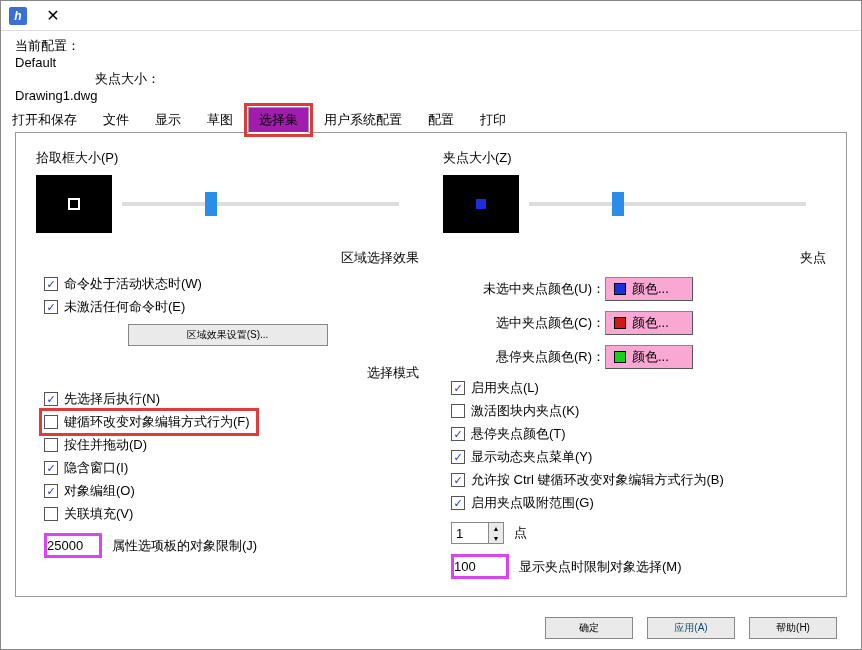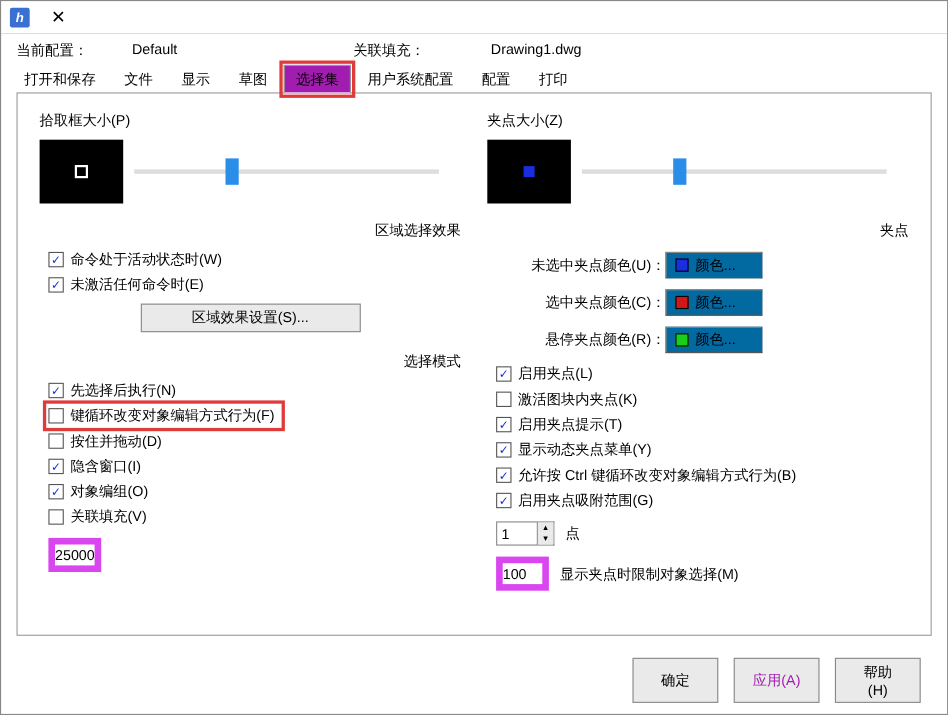--- a/index.html
+++ b/index.html
@@ -2,70 +2,70 @@
 <html><head>
 <meta charset="utf-8">
 <style>
 * { box-sizing: border-box; margin: 0; padding: 0; }
 body { font-family: "Microsoft YaHei", SimSun, sans-serif; font-size: 13px; background: #fff; color: #000; }
 .window { width: 862px; height: 650px; border: 1px solid #888; display: flex; flex-direction: column; }
 .titlebar { height: 30px; display: flex; align-items: center; padding: 0 8px; border-bottom: 1px solid #ddd; }
 .titlebar-icon { width: 18px; height: 18px; background: #3a70d4; margin-right: 6px; display: flex; align-items: center; justify-content: center; color: #fff; font-style: italic; font-size: 12px; font-weight: bold; border-radius: 2px; }
 .titlebar-title { flex: 1; }
 .titlebar-close { width: 40px; text-align: center; font-size: 16px; cursor: pointer; }
-.config-row { padding: 6px 14px 4px; display: flex; }
+.config-row { padding: 6px 14px 4px; display: flex; flex-direction: column; }
 .config-row span.lbl { margin-right: 40px; }
 .config-row span.val { margin-right: 80px; }
 .config-row .drawing-lbl { margin-left: 80px; margin-right: 60px; }
-.tabs { display: flex; padding: 0 10px; align-items: center; }
+.tabs { display: flex; padding: 0 0; align-items: center; }
 .tab { padding: 3px 10px; border: 1px solid transparent; cursor: pointer; margin-right: 4px; }
 .tab.active { border: 1px solid #999; border-bottom: 1px solid #fff; background: #a21caf; position: relative; z-index: 2; }
 .tab.highlight { outline: 3px solid #e03b3b; outline-offset: 1px; }
 .content { flex: 1; border: 1px solid #999; margin: -1px 14px 10px; padding: 16px 20px; display: flex; gap: 24px; position: relative; z-index: 1; overflow: hidden; }
 .col { flex: 1; }
 .group-label { margin-bottom: 8px; }
 .preview-row { display: flex; align-items: center; gap: 10px; margin-bottom: 16px; }
 .preview-box { width: 76px; height: 58px; background: #000; display: flex; align-items: center; justify-content: center; }
 .preview-square-outline { width: 12px; height: 12px; border: 2px solid #fff; }
 .preview-square-fill { width: 10px; height: 10px; background: #1a2ee0; }
 .slider-track { flex: 1; height: 4px; background: #ddd; position: relative; margin-right: 20px; }
 .slider-thumb { width: 12px; height: 24px; background: #2a8de8; position: absolute; top: -10px; }
 .section-title { margin: 10px 0 8px; text-align: right; }
 .checkbox-row { display: flex; align-items: center; margin: 5px 0 5px 8px; }
 .checkbox-row.highlight { outline: 3px solid #e03b3b; outline-offset: 2px; width: 210px; }
 .chk { width: 14px; height: 14px; border: 1px solid #555; margin-right: 6px; display: flex; align-items: center; justify-content: center; font-size: 11px; color: #1a2ee0; }
-.btn { border: 1px solid #888; background: #eaeaea; padding: 3px 16px; cursor: pointer; font-size: 13px; }
+.btn { border: 1px solid #888; background: #eaeaea; padding: 3px 16px; cursor: pointer; font-size: 10px; }
 .area-btn { width: 200px; margin: 8px auto 0; display: block; }
 .color-row { display: flex; align-items: center; margin: 10px 0 10px 8px; }
 .color-lbl { width: 154px; text-align: right; }
-.color-btn { border: 1px solid #888; background: #0369a1; padding: 2px 8px; display: flex; align-items: center; gap: 6px; cursor: pointer; width: 88px; border-right-color:#555; border-bottom-color:#555; }
+.color-btn { border: 1px solid #888; background: #f9a8d4; padding: 2px 8px; display: flex; align-items: center; gap: 6px; cursor: pointer; width: 88px; border-right-color:#555; border-bottom-color:#555; }
 .color-swatch { width: 12px; height: 12px; border: 1px solid #000; }
 .input-row { display: flex; align-items: center; margin: 10px 0 10px 8px; gap: 10px; }
-.num-input { width: 48px; padding: 2px 0; border: 6px solid #d946ef; font-size: 13px; }
+.num-input { width: 58px; padding: 2px 0; border: 3px solid #d946ef; font-size: 13px; }
 .spinner-wrap { display: flex; align-items: stretch; }
 .spinner-input { width: 38px; padding: 2px 4px; border: 1px solid #888; font-size: 13px; }
 .spinner-btns { display: flex; flex-direction: column; border: 1px solid #888; border-left: none; }
 .spinner-btns div { width: 14px; height: 10px; font-size: 7px; display: flex; align-items: center; justify-content: center; background: #eaeaea; cursor: pointer; }
 .footer { display: flex; justify-content: flex-end; gap: 14px; padding: 10px 24px; }
-.footer .btn { width: 78px; text-align: center; }
-.footer .btn.disabled { color: #a21caf; }
+.footer .btn { width: 88px; text-align: center; }
+.footer .btn.disabled { color: #0c4a6e; }
 </style>
 </head>
 <body>
 
 <div class="window">
   <div class="titlebar">
     <div class="titlebar-icon">h</div>
     <div class="titlebar-close">✕</div>
   </div>
 
   <div class="config-row">
     <span class="lbl">当前配置：</span>
     <span class="val">Default</span>
-    <span class="drawing-lbl">关联填充：</span>
+    <span class="drawing-lbl">夹点大小：</span>
     <span>Drawing1.dwg</span>
   </div>
 
   <div class="tabs">
     <div class="tab">打开和保存</div>
     <div class="tab">文件</div>
     <div class="tab">显示</div>
     <div class="tab">草图</div>
     <div class="tab active highlight">选择集</div>
     <div class="tab">用户系统配置</div>
@@ -117,20 +117,21 @@
       <div class="checkbox-row">
         <div class="chk">✓</div>
         <span>对象编组(O)</span>
       </div>
       <div class="checkbox-row">
         <div class="chk"></div>
         <span>关联填充(V)</span>
       </div>
       <div class="input-row">
         <input class="num-input" value="25000" style="">
+        <span>属性选项板的对象限制(J)</span>
       </div>
     </div>
 
     <div class="col">
       <div class="group-label">夹点大小(Z)</div>
       <div class="preview-row">
         <div class="preview-box">
           <div class="preview-square-fill"></div>
         </div>
         <div class="slider-track">
@@ -165,21 +166,21 @@
       <div class="checkbox-row">
         <div class="chk">✓</div>
         <span>启用夹点(L)</span>
       </div>
       <div class="checkbox-row">
         <div class="chk"></div>
         <span>激活图块内夹点(K)</span>
       </div>
       <div class="checkbox-row">
         <div class="chk">✓</div>
-        <span>启用夹点提示(T)</span>
+        <span>悬停夹点颜色(T)</span>
       </div>
       <div class="checkbox-row">
         <div class="chk">✓</div>
         <span>显示动态夹点菜单(Y)</span>
       </div>
       <div class="checkbox-row">
         <div class="chk">✓</div>
         <span>允许按 Ctrl 键循环改变对象编辑方式行为(B)</span>
       </div>
       <div class="checkbox-row">

